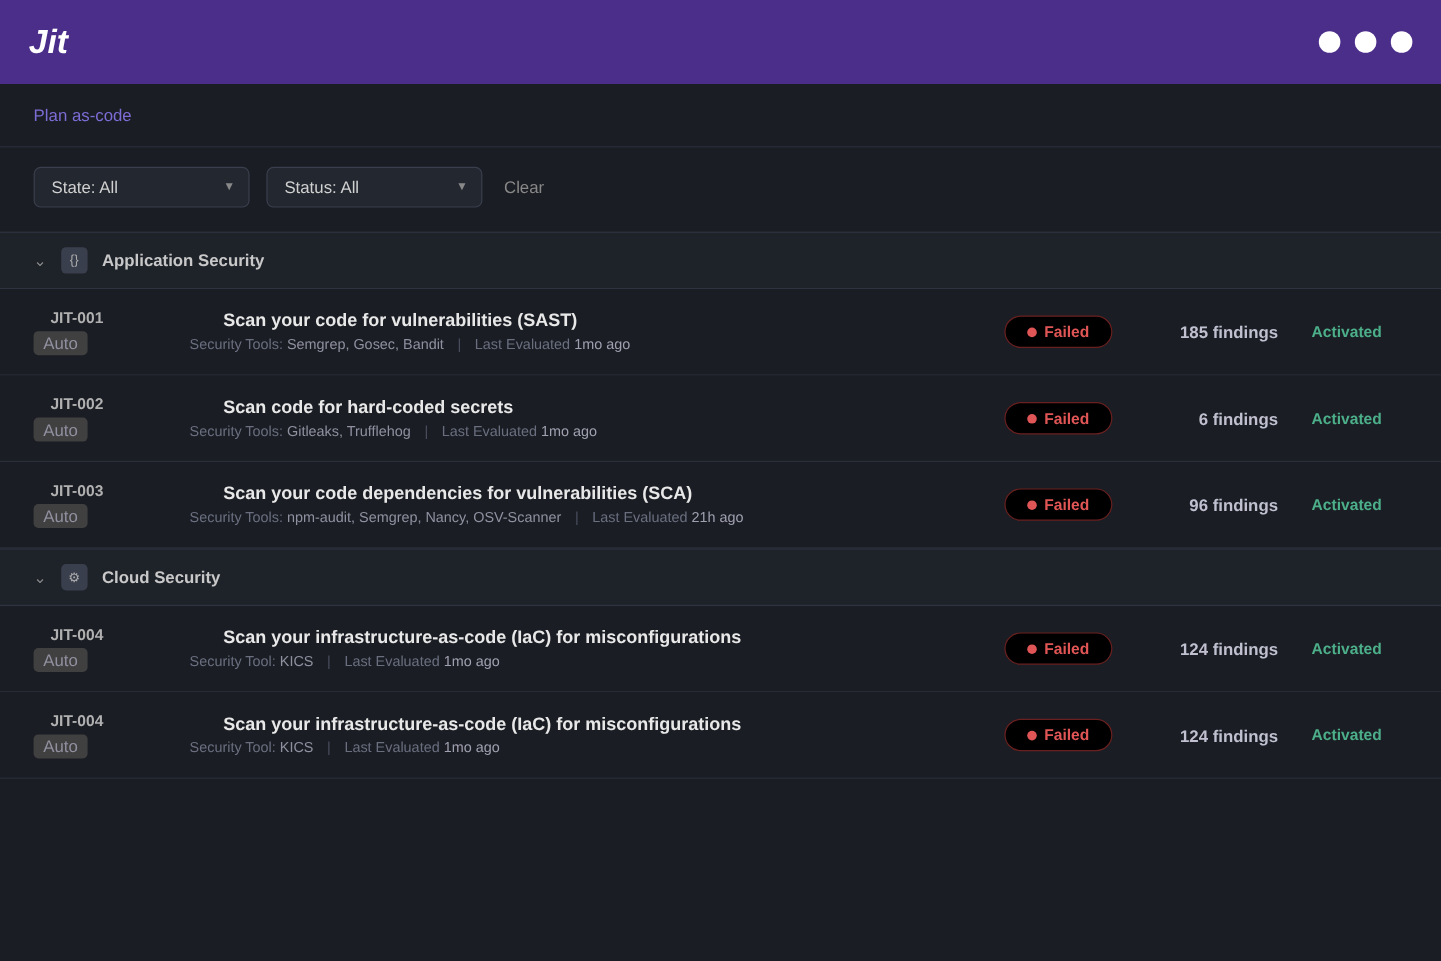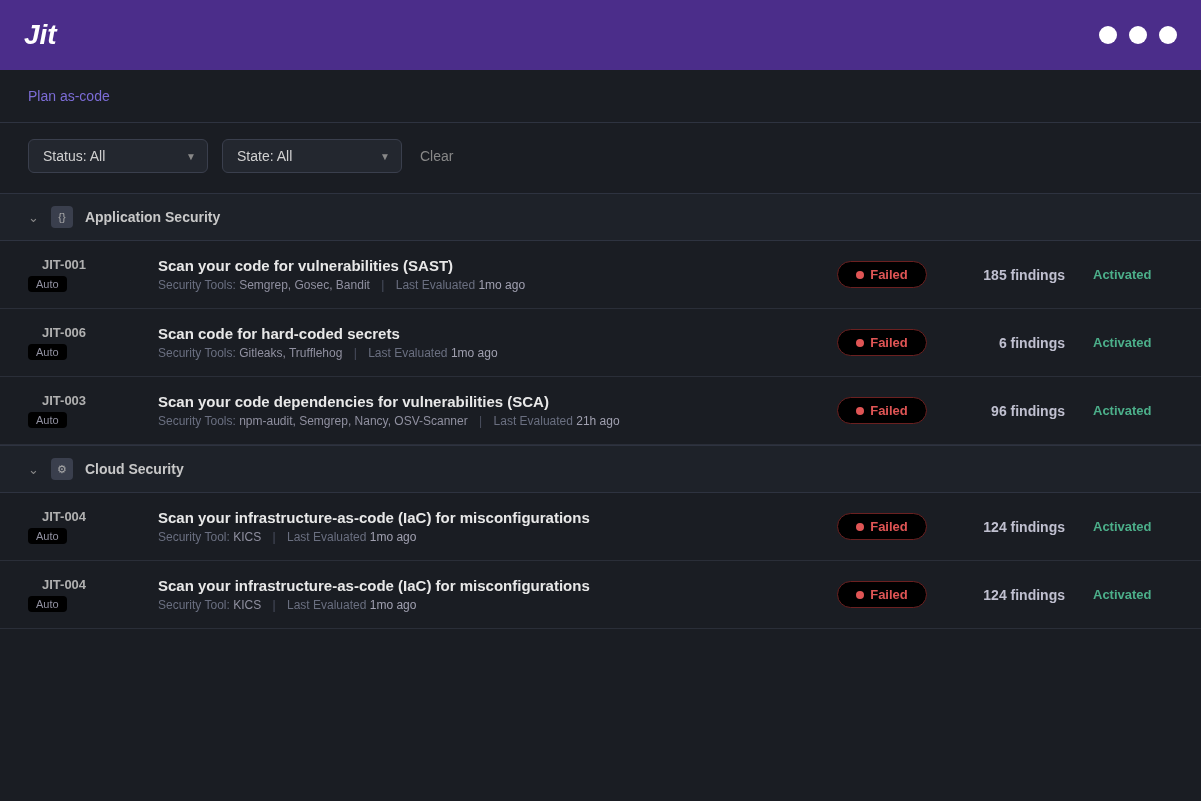--- a/index.html
+++ b/index.html
@@ -150,35 +150,36 @@
       flex-shrink: 0;
     }
     .item-id {
       font-size: 13px;
       font-weight: 700;
       color: #b0b0b0;
       margin-left: 14px;
     }
     .item-badge {
       display: inline-block;
-      background: #000000;
+      background: #404040;
       color: #9090a0;
-      font-size: 11px;
+      font-size: 14px;
       padding: 2px 8px;
       border-radius: 4px;
       margin-top: 4px;
     }
 
     .item-center {
       flex: 1;
     }
     .item-title {
       font-size: 15px;
       font-weight: 600;
       color: #e8e8e8;
+      margin-left: 28px;
     }
     .item-meta {
       font-size: 12px;
       color: #6a6f80;
       margin-top: 4px;
     }
     .item-meta span.tools-label {
       color: #6a6f80;
     }
     .item-meta span.tools-value {
@@ -257,31 +258,31 @@
   </div>
 </div>
 
 <div class="subheader">
   <a class="subheader-link">Plan as-code</a>
 </div>
 
 <div class="filters">
   <div class="select-wrapper">
     <select class="filter-select">
+      <option>State: All</option>
+      <option>Activated</option>
+      <option>Deactivated</option>
+    </select>
+  </div>
+  <div class="select-wrapper">
+    <select class="filter-select">
       <option>Status: All</option>
       <option>Failed</option>
       <option>Passed</option>
       <option>Never Run</option>
-    </select>
-  </div>
-  <div class="select-wrapper">
-    <select class="filter-select">
-      <option>State: All</option>
-      <option>Activated</option>
-      <option>Deactivated</option>
     </select>
   </div>
   <button class="clear-btn">Clear</button>
 </div>
 
 <div id="sections-container">
     <div class="section-header">
     <span class="section-chevron">⌄</span>
     <div class="section-icon">{}</div>
     <span class="section-title">Application Security</span>
@@ -305,21 +306,21 @@
         <div class="status-badge">
           <div class="status-dot"></div>
           <span>Failed</span>
         </div>
         <div class="findings">185 findings</div>
         <div class="activated">Activated</div>
       </div>
     </div>
     <div class="item-row">
       <div class="item-left">
-        <div class="item-id">JIT-006</div>
+        <div class="item-id">JIT-002</div>
         <span class="item-badge">Auto</span>
       </div>
       <div class="item-center">
         <div class="item-title">Scan code for hard-coded secrets</div>
         <div class="item-meta">
           <span class="tools-label">Security Tools:</span>
           <span class="tools-value"> Gitleaks, Trufflehog</span>
           <span class="separator">|</span>
           <span class="eval-label">Last Evaluated</span>
           <span class="eval-value"> 1mo ago</span>

